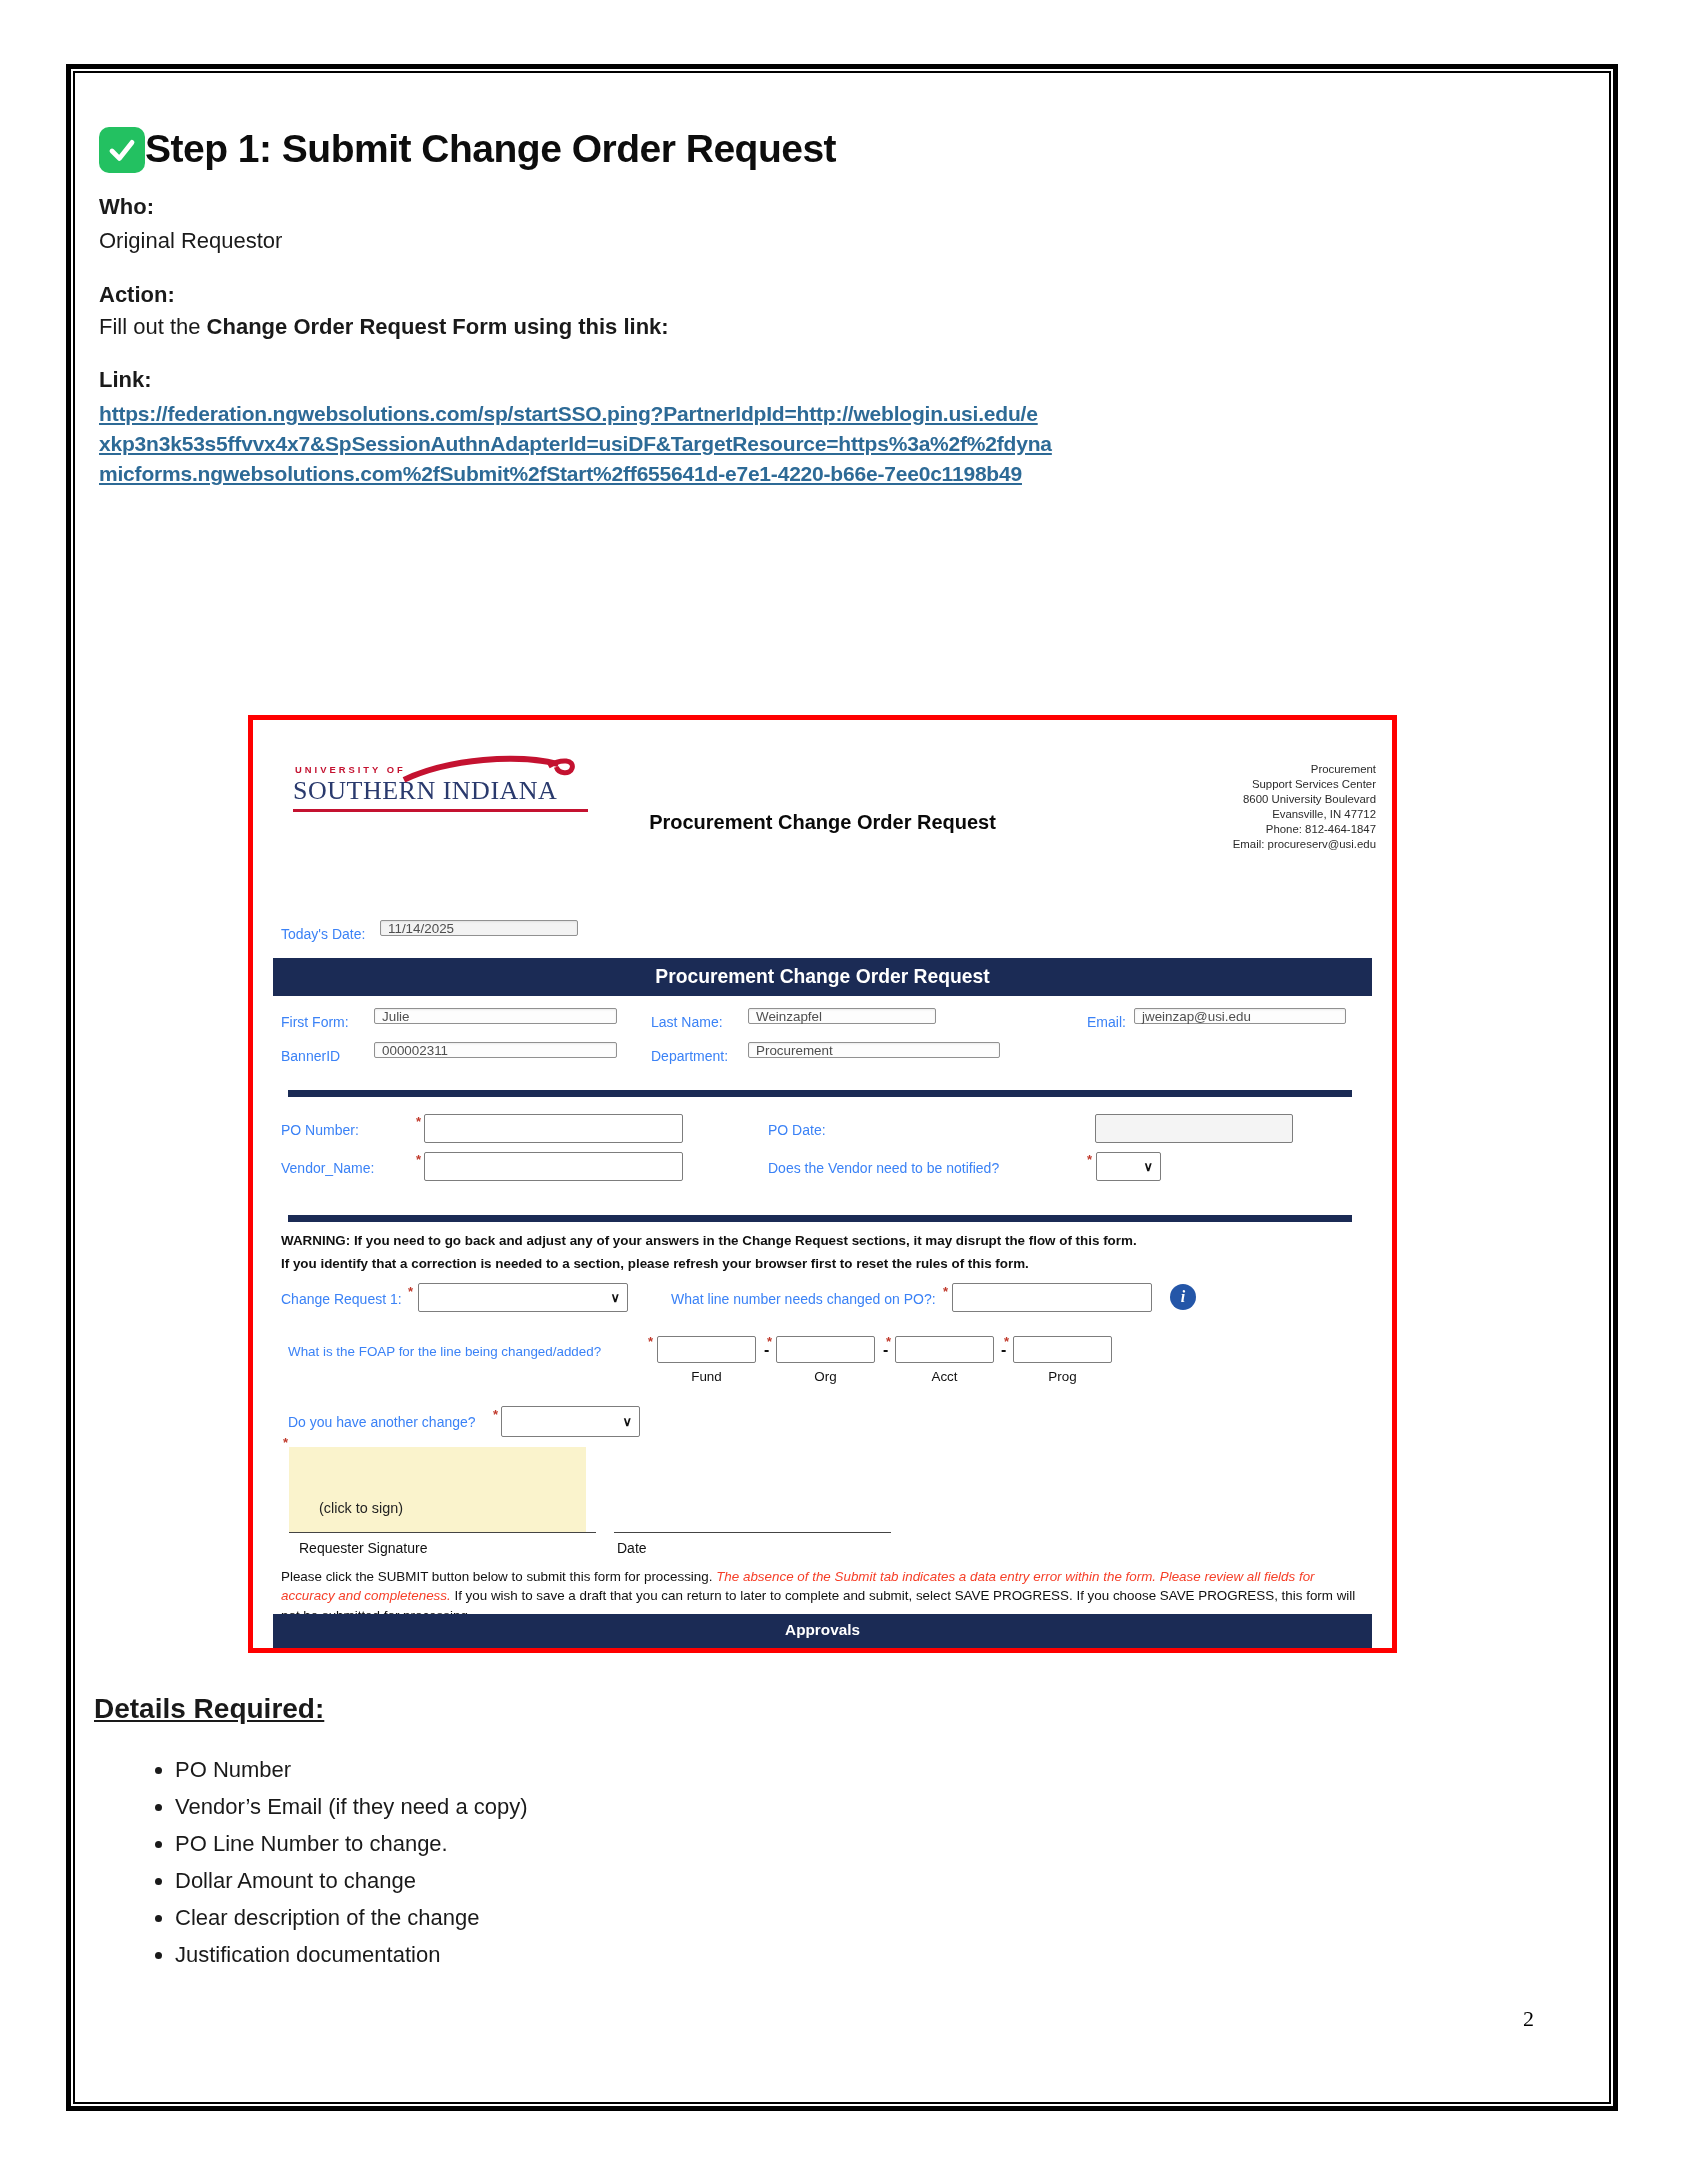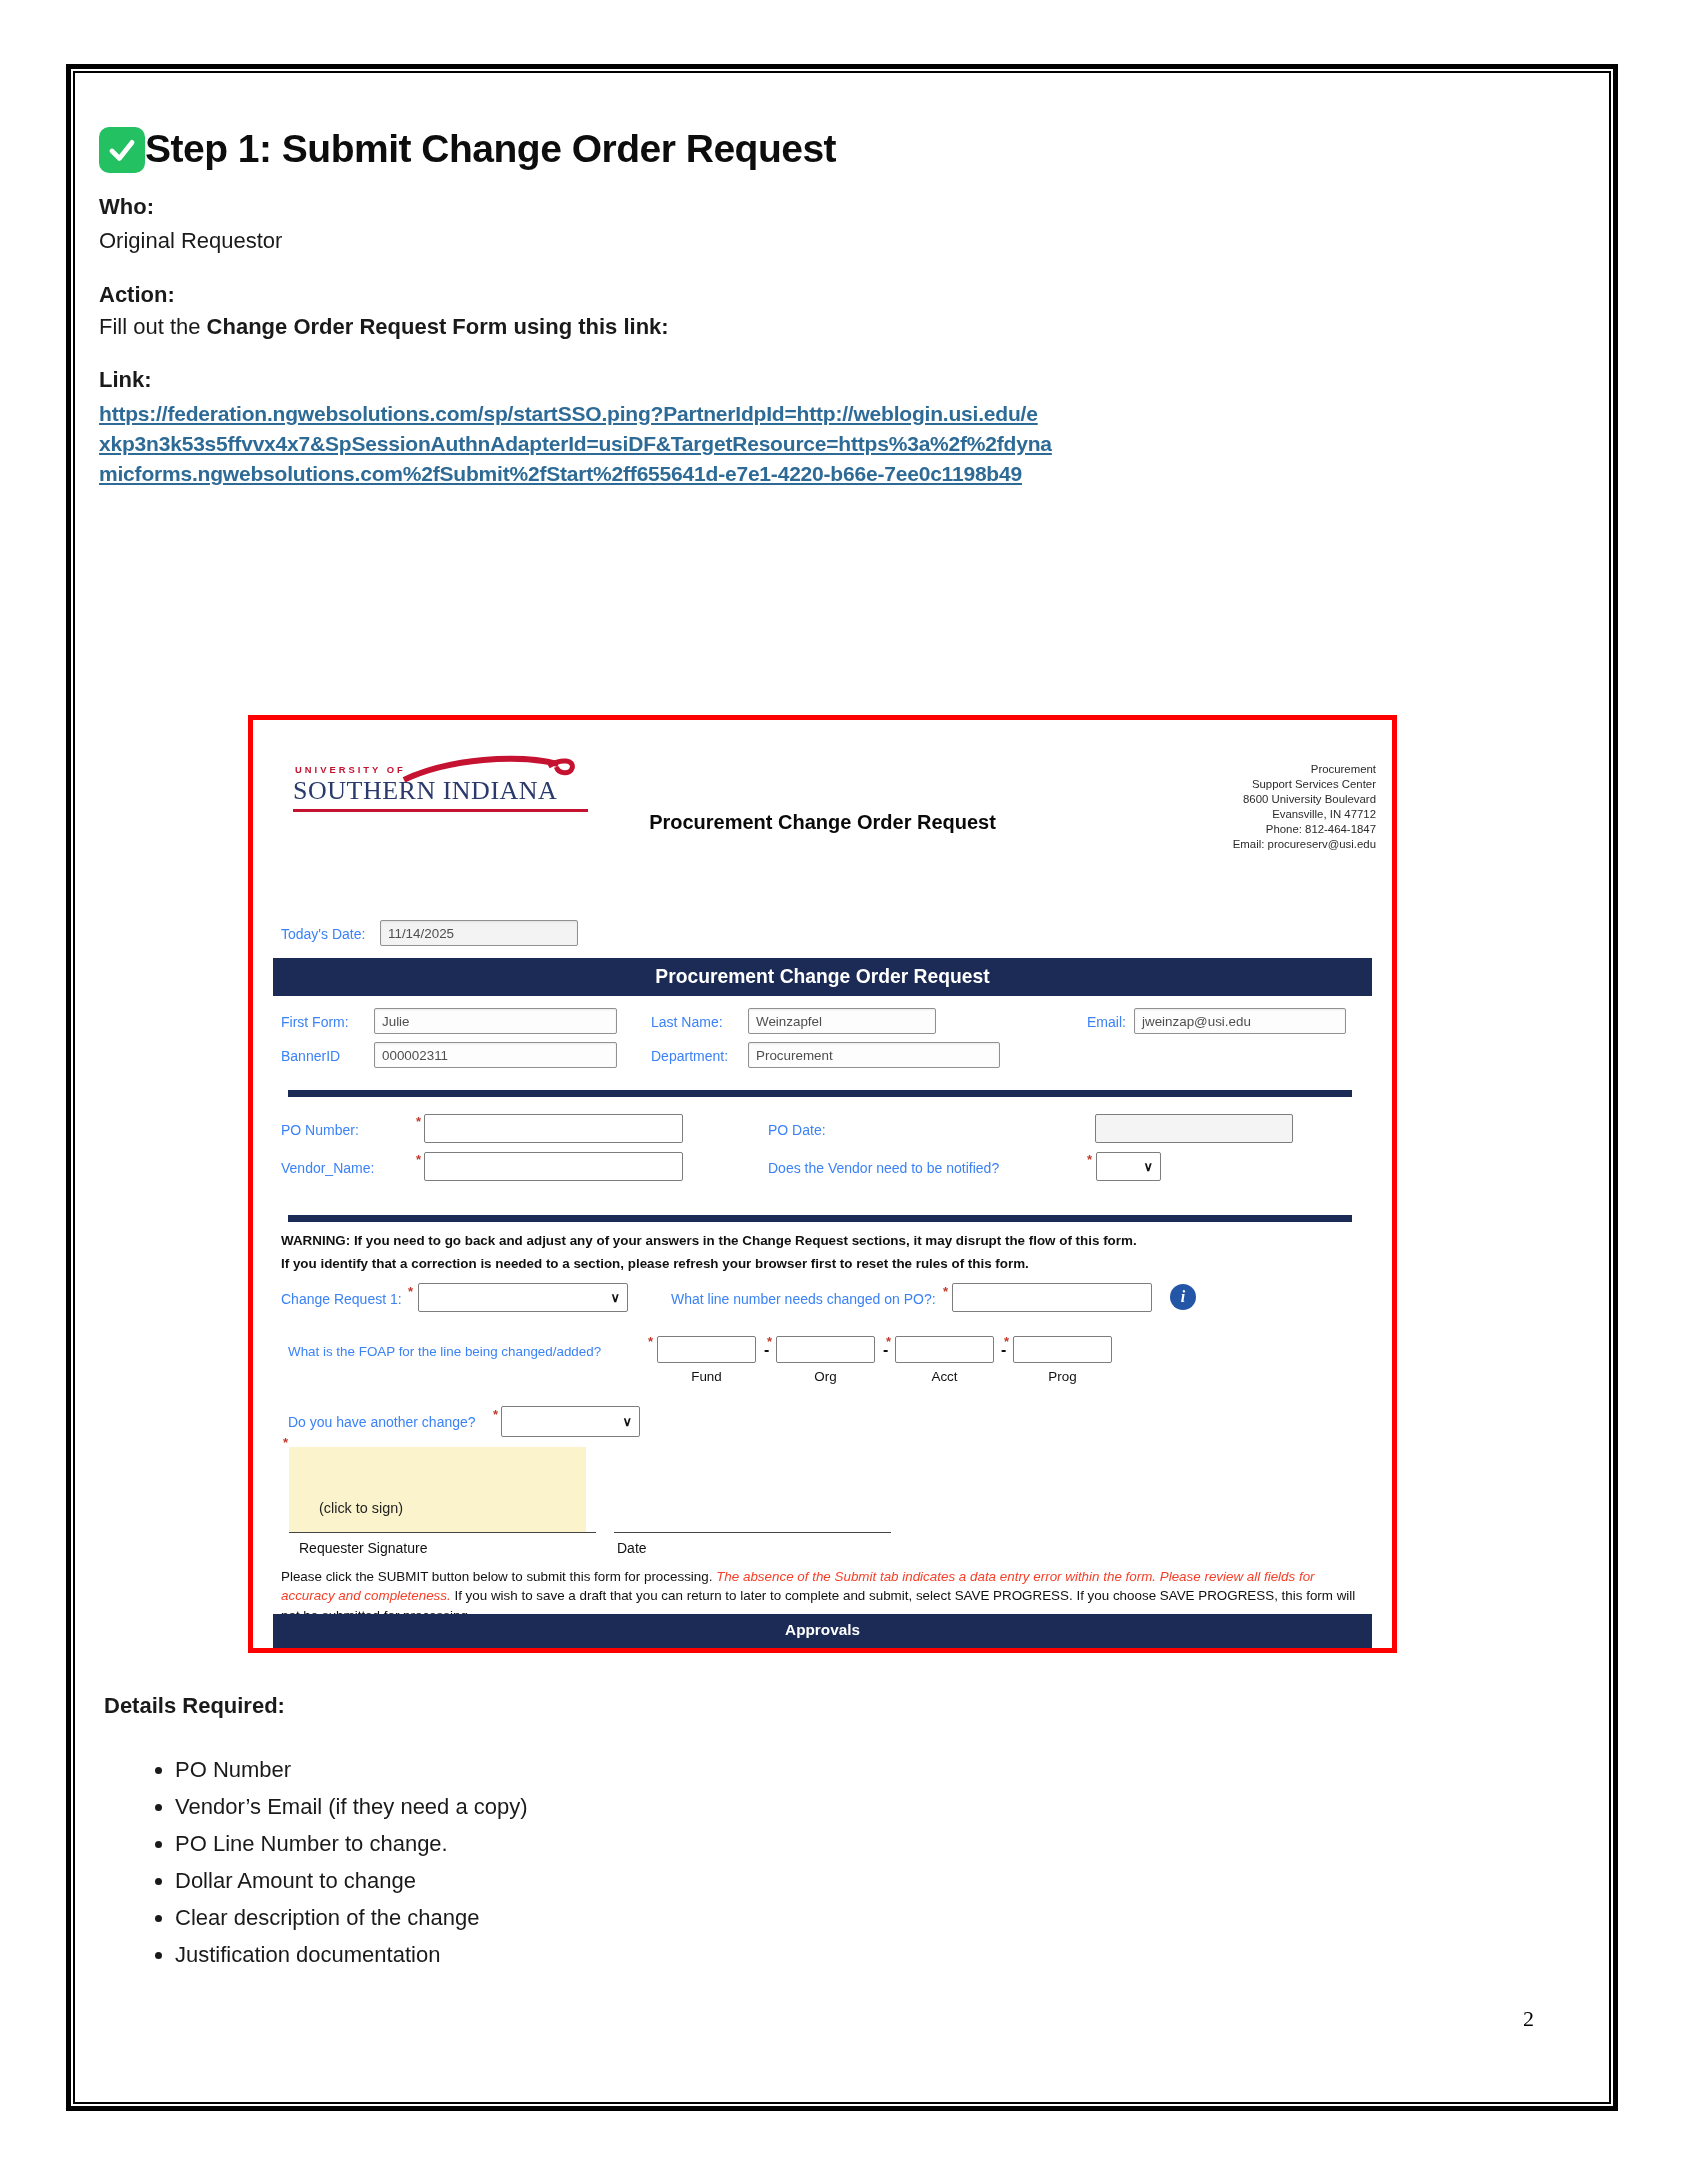--- a/index.html
+++ b/index.html
@@ -14,32 +14,32 @@
   
   .doc-title{position:absolute;left:99px;top:127px;display:flex;align-items:flex-start;}
   .check-icon{width:46px;height:46px;background:#23c161;border-radius:10px;display:flex;align-items:center;justify-content:center;flex:none;}
   .doc-title-text{font-size:39px;font-weight:bold;letter-spacing:-0.5px;color:#0d0d0d;}
   .para{position:absolute;left:99px;font-size:22px;color:#1a1a1a;}
   .bold{font-weight:bold;}
   .url{position:absolute;left:99px;top:399px;display:block;font-size:21px;font-weight:bold;
        color:#2d6a96;letter-spacing:-0.2px;cursor:pointer;}
   .url .url-line{text-decoration:underline;line-height:30px;white-space:nowrap;}
 
-  .details-heading{position:absolute;left:104px;top:1693px;font-size:22px;font-weight:bold;}
+  .details-heading{position:absolute;left:94px;top:1693px;font-size:28px;font-weight:bold;text-decoration:underline;}
   .details-list{position:absolute;left:147px;top:1757px;margin:0;padding-left:28px;font-size:22px;color:#1a1a1a;}
   .details-list li{margin-bottom:11px;line-height:26px;}
   .page-number{position:absolute;left:1523px;top:2006px;font-family:"Liberation Serif",serif;font-size:22px;color:#000;}
 
   
   .shot{position:absolute;left:248px;top:715px;width:1139px;height:928px;border:5px solid #ff0000;background:#fff;
         font-family:"Liberation Sans",sans-serif;}
   .shot *{box-sizing:border-box;}
   .flabel{position:absolute;font-size:14px;color:#3b82f6;white-space:nowrap;}
   .inp{position:absolute;border:1px solid #919191;background:#fdfdfd;border-radius:2px;
-       font-size:13.4px;color:#4f4f4f;display:flex;align-items:center;padding:0 7px;height:26px;
+       font-size:13.4px;color:#4f4f4f;display:flex;align-items:center;padding:0 7px;height:16px;
        box-shadow:inset 0 1px 2px rgba(0,0,0,0.08);}
   .inp2{position:absolute;border:1px solid #7d7d7d;background:#fff;border-radius:2px;height:29px;}
   .inp-dis{background:#f4f4f4;}
   .sel{position:absolute;border:1px solid #7d7d7d;background:#fff;border-radius:2px;height:29px;
        display:flex;align-items:center;justify-content:flex-end;padding-right:7px;font-size:13px;color:#111;font-weight:bold;}
   .star{position:absolute;color:#c0392b;font-size:13px;font-weight:bold;}
   .navy-bar{position:absolute;background:#1b2b55;color:#fff;font-weight:bold;text-align:center;}
   .divider{position:absolute;background:#1b2b55;height:7px;}
   .warning{position:absolute;left:28px;width:1084px;font-size:13.4px;font-weight:bold;color:#111;white-space:nowrap;}
   .info-icon{position:absolute;width:26px;height:26px;border-radius:50%;background:#2456a8;color:#fff;

